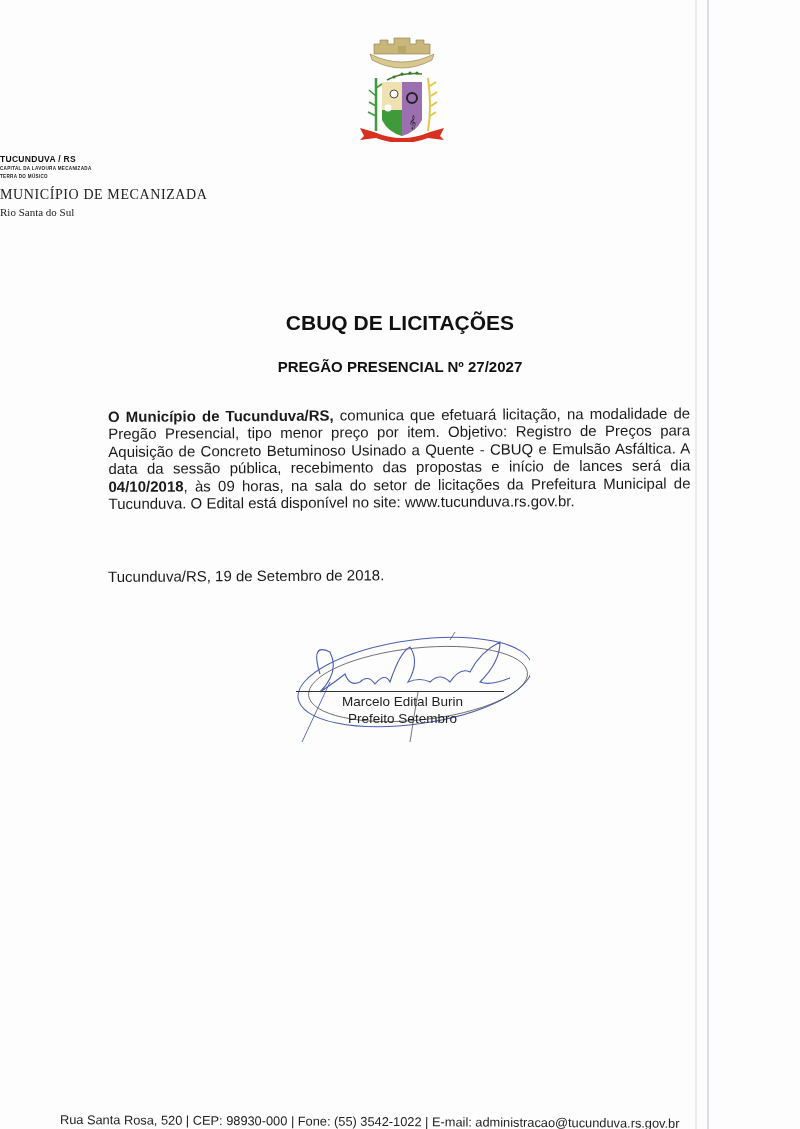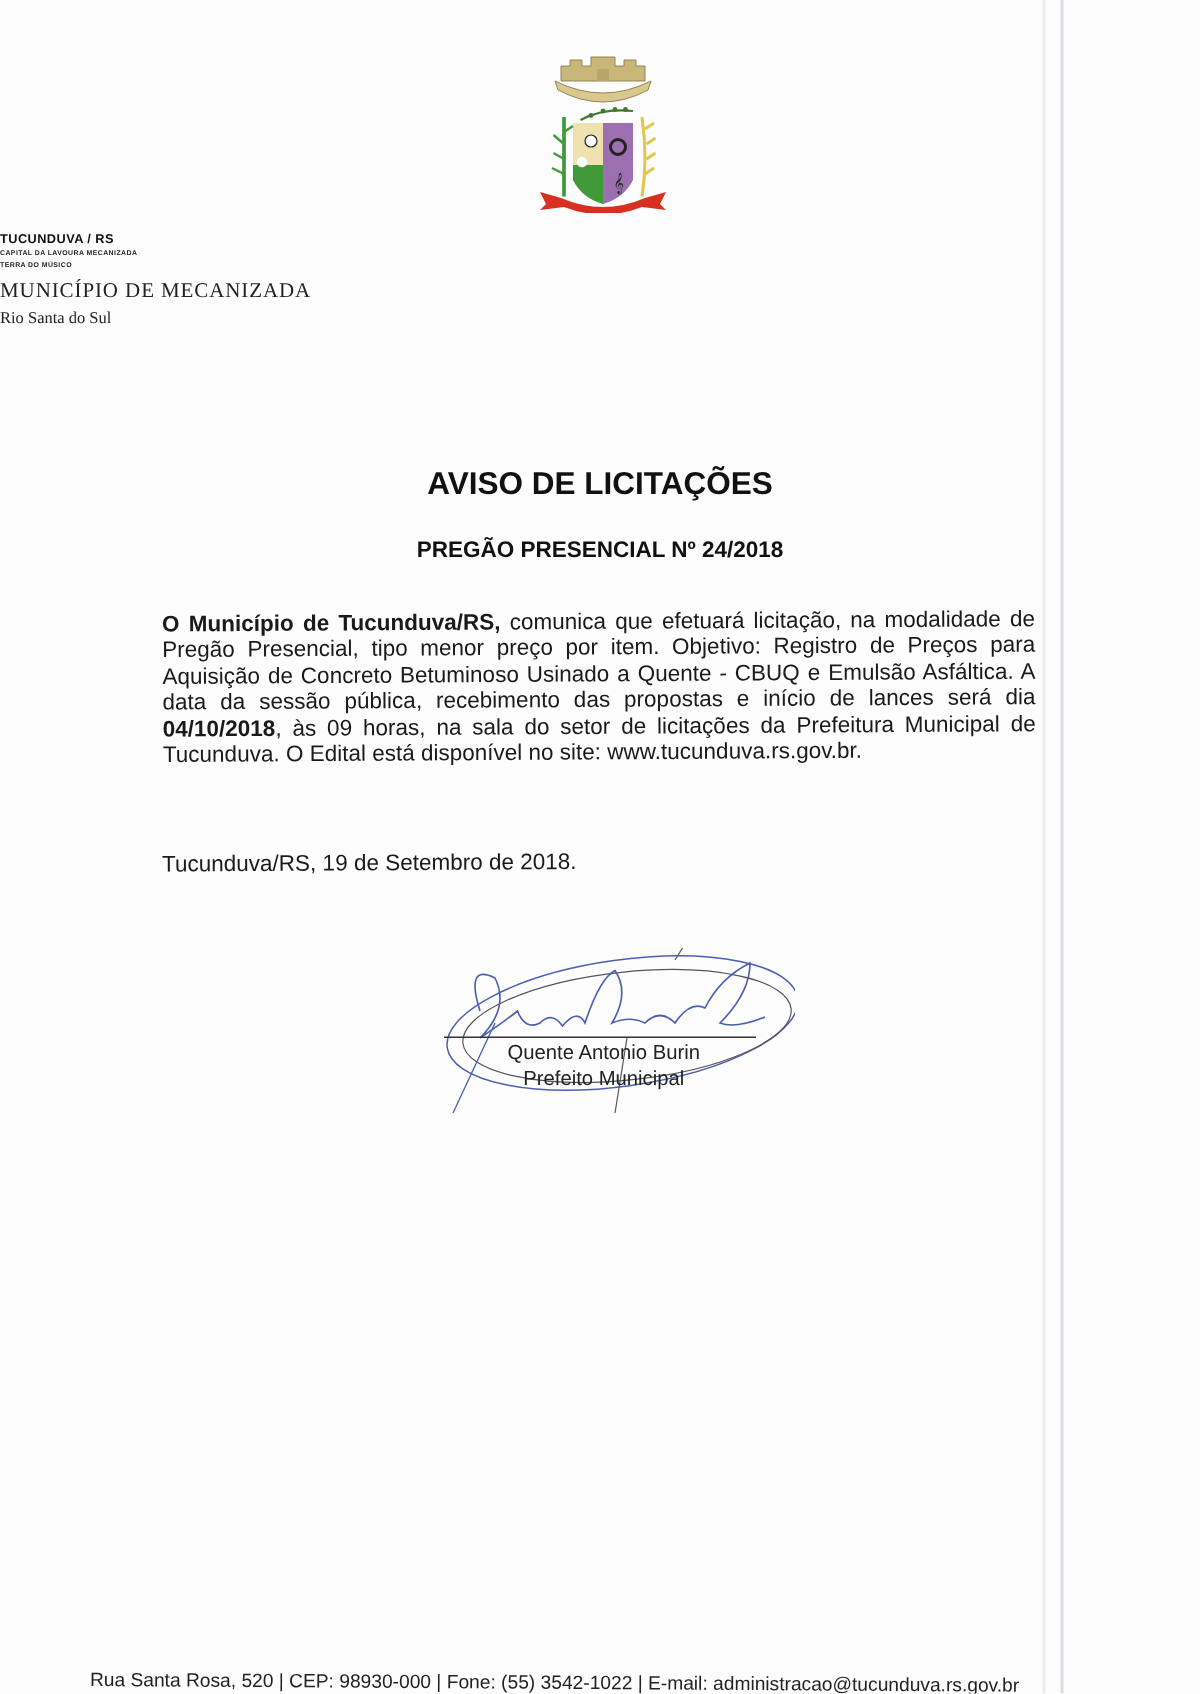--- a/index.html
+++ b/index.html
@@ -91,32 +91,32 @@
 
   <path d="M8 92 L22 96 Q50 108 78 96 L92 92 L88 100 L92 104 L76 102 Q50 112 24 102 L8 104 L12 100 Z" fill="#d8301f"></path>
 </svg>
 
 <div class="header-lines city-rs">TUCUNDUVA / RS</div>
 <div class="header-lines tagline1">CAPITAL DA LAVOURA MECANIZADA</div>
 <div class="header-lines tagline2">TERRA DO MÚSICO</div>
 <div class="header-lines municipio">MUNICÍPIO DE MECANIZADA</div>
 <div class="header-lines estado">Rio Santa do Sul</div>
 
-<div class="title">AVISO DE LICITAÇÕES</div>
-<div class="subtitle">PREGÃO PRESENCIAL Nº 24/2018</div>
+<div class="title">CBUQ DE LICITAÇÕES</div>
+<div class="subtitle">PREGÃO PRESENCIAL Nº 27/2027</div>
 
 <div class="body-text"><b>O Município de Tucunduva/RS,</b><span> comunica que efetuará licitação, na modalidade de Pregão Presencial, tipo menor preço por item. Objetivo: Registro de Preços para Aquisição de Concreto Betuminoso Usinado a Quente - CBUQ e Emulsão Asfáltica. A data da sessão pública, recebimento das propostas e início de lances será dia </span><b>04/10/2018</b><span>, às 09 horas, na sala do setor de licitações da Prefeitura Municipal de Tucunduva. O Edital está disponível no site: www.tucunduva.rs.gov.br.</span></div>
 
 <div class="date-line">Tucunduva/RS, 19 de Setembro de 2018.</div>
 
 <svg class="signature-svg" viewBox="0 0 240 135">
   <ellipse cx="125" cy="70" rx="118" ry="42" transform="rotate(-8 125 70)" fill="none" stroke="#4a5fb0" stroke-width="1"></ellipse>
   <ellipse cx="128" cy="72" rx="110" ry="36" transform="rotate(-6 128 72)" fill="none" stroke="#555" stroke-width="0.8"></ellipse>
   <path d="M30 62 Q20 30 40 40 Q50 60 30 80 Q45 70 55 62 Q60 75 70 70 Q78 62 85 72 Q95 60 100 70 Q110 40 120 35 Q130 50 118 70 Q130 65 140 70 Q150 60 160 70 Q170 55 180 60 Q190 40 210 30 Q210 50 190 70 Q200 74 220 66" fill="none" stroke="#4a5fb0" stroke-width="1.1"></path>
   <path d="M40 70 L12 130" stroke="#4a5fb0" stroke-width="0.9"></path>
   <path d="M128 80 L120 130" stroke="#555" stroke-width="0.8"></path>
   <path d="M165 20 L160 28" stroke="#555" stroke-width="0.8"></path>
 </svg>
 <div class="sig-rule"></div>
-<div class="sig-name">Quente Antonio Burin</div>
-<div class="sig-role">Prefeito Municipal</div>
+<div class="sig-name">Marcelo Edital Burin</div>
+<div class="sig-role">Prefeito Setembro</div>
 
 <div class="footer">Rua Santa Rosa, 520 | CEP: 98930-000 | Fone: (55) 3542-1022  | E-mail: administracao@tucunduva.rs.gov.br</div>
 
 </body></html>

